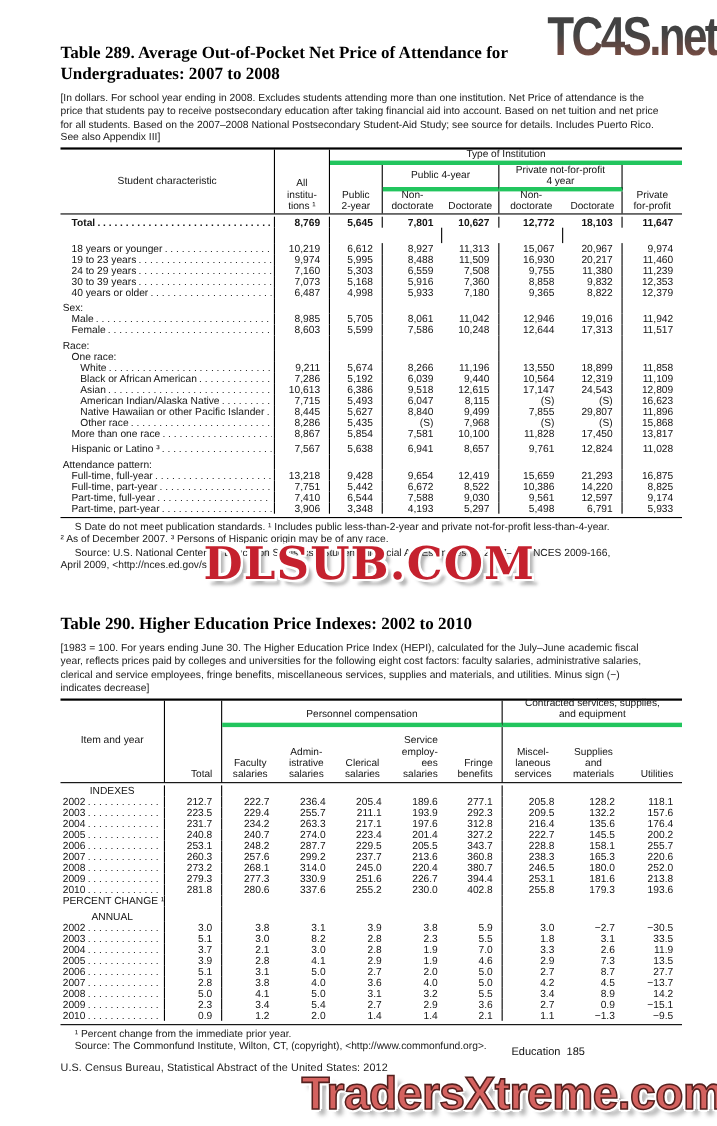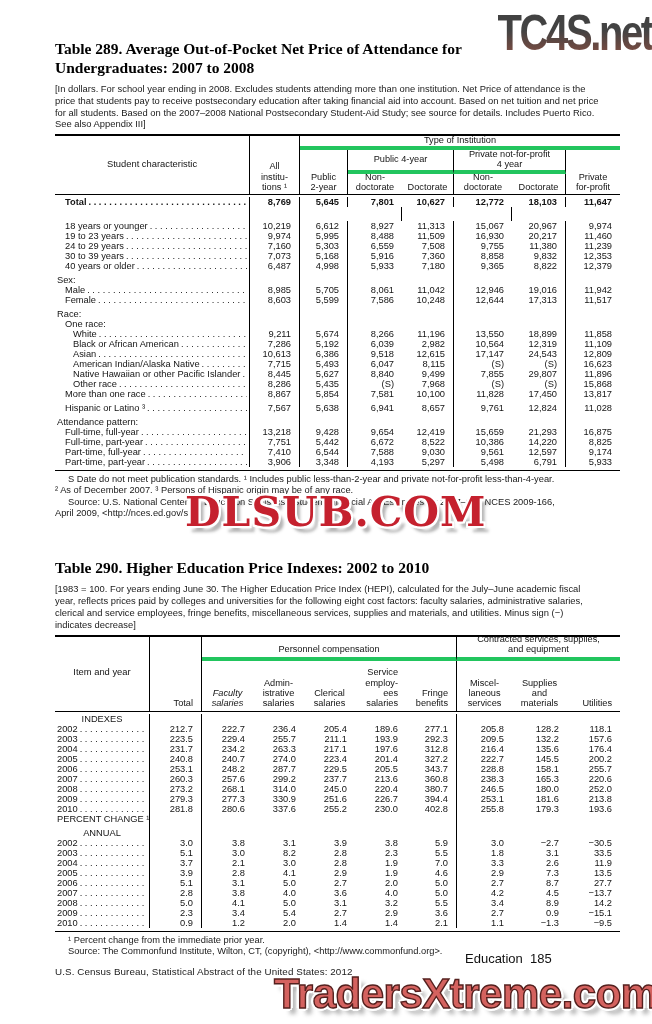--- a/index.html
+++ b/index.html
@@ -38,21 +38,21 @@
   .h-p4non{grid-column:4;grid-row:3;}
   .h-p4doc{grid-column:5;grid-row:3;}
   .h-pnnon{grid-column:6;grid-row:3;}
   .h-pndoc{grid-column:7;grid-row:3;}
 
   
   .k-stub{grid-column:1;grid-row:1/3;font-size:9.4px;}
   .k-total{grid-column:2;grid-row:1/3;}
   .k-personnel{grid-column:3/8;grid-row:1;}
   .k-contracted{grid-column:8/11;grid-row:1;}
-  .k-faculty{grid-column:3;grid-row:2;font-style:italic;}
+  .k-faculty{grid-column:3;grid-row:2;}
   .k-admin{grid-column:4;grid-row:2;}
   .k-clerical{grid-column:5;grid-row:2;}
   .k-service{grid-column:6;grid-row:2;}
   .k-fringe{grid-column:7;grid-row:2;}
   .k-misc{grid-column:8;grid-row:2;}
   .k-supplies{grid-column:9;grid-row:2;}
   .k-utilities{grid-column:10;grid-row:2;}
 
   
   .tb{border-bottom:1.6px solid #000;padding-top:2px;padding-bottom:3px;font-size:9.3px;}
@@ -69,21 +69,21 @@
   .dots{flex:1;overflow:hidden;white-space:nowrap;margin:0 2px 0 2px;}
   .dots::after{content:". . . . . . . . . . . . . . . . . . . . . . . . . . . . . . . . . . . . . . . . . . . . . . . . . . . . . . . . . . . . . . . .";}
   .val{justify-content:flex-end;text-align:right;padding-right:8px;white-space:nowrap;}
 
   
   .fnblock{margin-top:3px;width:558px;}
   .fn{margin:0;font-size:9.3px;line-height:11.3px;color:#1a1a1a;}
   .fn.indent{text-indent:13px;}
 
   
-  .pageno{position:absolute;left:465px;top:951px;font-size:13px;white-space:pre;color:#111;}
+  .pageno{position:absolute;left:465px;top:951px;font-size:10px;white-space:pre;color:#111;}
   .census{position:absolute;left:55px;top:966px;font-size:9.8px;color:#222;letter-spacing:0.1px;}
 
   
   .wm-top{position:absolute;top:8px;right:0;z-index:5;
           font-weight:bold;font-size:50px;line-height:1;letter-spacing:-3px;
           transform:scaleX(0.8);transform-origin:100% 0;
           background:linear-gradient(180deg,#414141 0%,#434343 45%,#6e4a42 80%,#8f5a4e 100%);
           -webkit-background-clip:text;background-clip:text;color:transparent;}
   .wm-mid{position:absolute;left:185px;top:492px;z-index:6;
           font-family:"DejaVu Serif",serif;font-weight:bold;font-size:41px;line-height:1;
@@ -295,21 +295,21 @@
           <div class="val">11,858</div>
         </div>
         <div class="trow t289grid">
           <div class="stub ind2">
             <span class="lab">Black or African American</span>
             <span class="dots"></span>
           </div>
           <div class="val bR">7,286</div>
           <div class="val bR">5,192</div>
           <div class="val">6,039</div>
-          <div class="val bR">2,982</div>
+          <div class="val bR">9,440</div>
           <div class="val">10,564</div>
           <div class="val bR">12,319</div>
           <div class="val">11,109</div>
         </div>
         <div class="trow t289grid">
           <div class="stub ind2">
             <span class="lab">Asian</span>
             <span class="dots"></span>
           </div>
           <div class="val bR">10,613</div>

